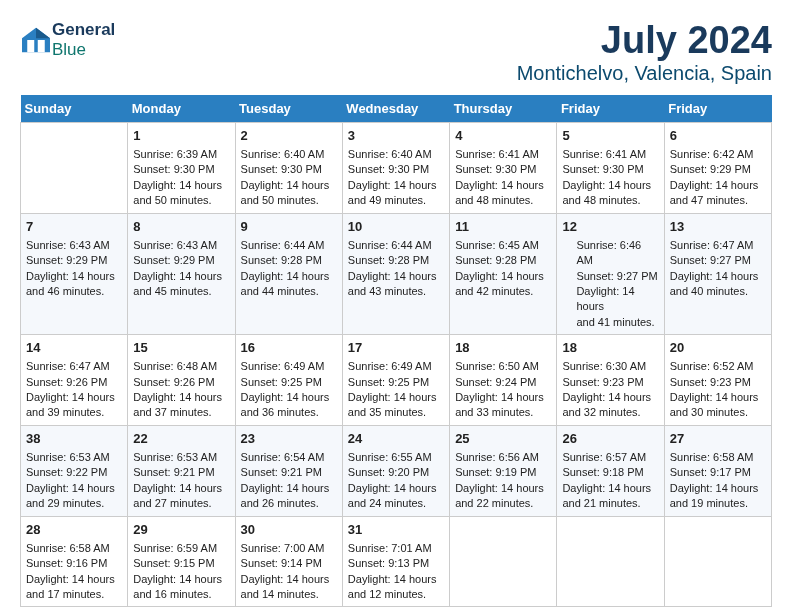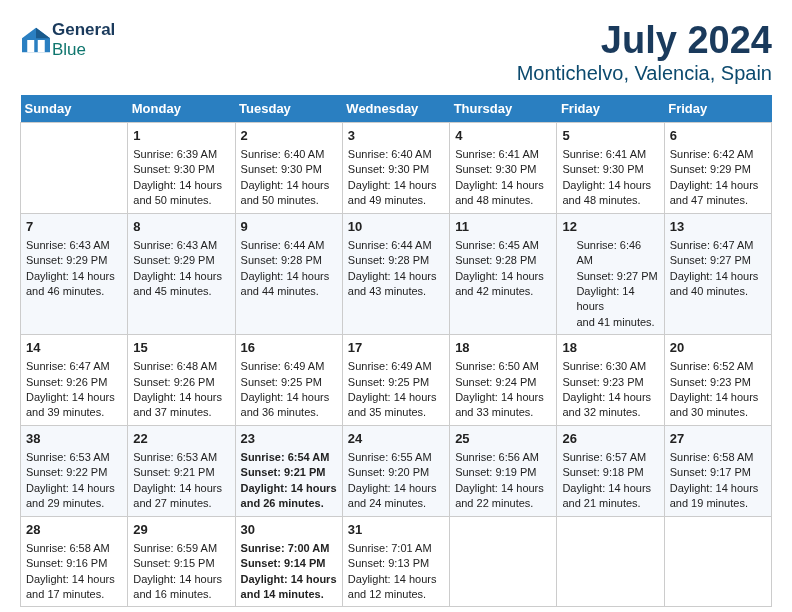--- a/index.html
+++ b/index.html
@@ -274,21 +274,21 @@
         </td>
         <td>
           <span class="day-num">22</span>
           <div class="day-info" style="white-space: pre-line;">Sunrise: 6:53 AM
 Sunset: 9:21 PM
 Daylight: 14 hours
 and 27 minutes.</div>
         </td>
         <td>
           <span class="day-num">23</span>
-          <div class="day-info" style="white-space: pre-line; font-weight: bold;">Sunrise: 6:54 AM
+          <div class="day-info" style="white-space: pre-line;">Sunrise: 6:54 AM
 Sunset: 9:21 PM
 Daylight: 14 hours
 and 26 minutes.</div>
         </td>
         <td>
           <span class="day-num">24</span>
           <div class="day-info" style="white-space: pre-line;">Sunrise: 6:55 AM
 Sunset: 9:20 PM
 Daylight: 14 hours
 and 24 minutes.</div>
@@ -325,21 +325,21 @@
         </td>
         <td>
           <span class="day-num">29</span>
           <div class="day-info" style="white-space: pre-line;">Sunrise: 6:59 AM
 Sunset: 9:15 PM
 Daylight: 14 hours
 and 16 minutes.</div>
         </td>
         <td>
           <span class="day-num">30</span>
-          <div class="day-info" style="white-space: pre-line; font-weight: bold;">Sunrise: 7:00 AM
+          <div class="day-info" style="white-space: pre-line;">Sunrise: 7:00 AM
 Sunset: 9:14 PM
 Daylight: 14 hours
 and 14 minutes.</div>
         </td>
         <td>
           <span class="day-num">31</span>
           <div class="day-info" style="white-space: pre-line;">Sunrise: 7:01 AM
 Sunset: 9:13 PM
 Daylight: 14 hours
 and 12 minutes.</div>

